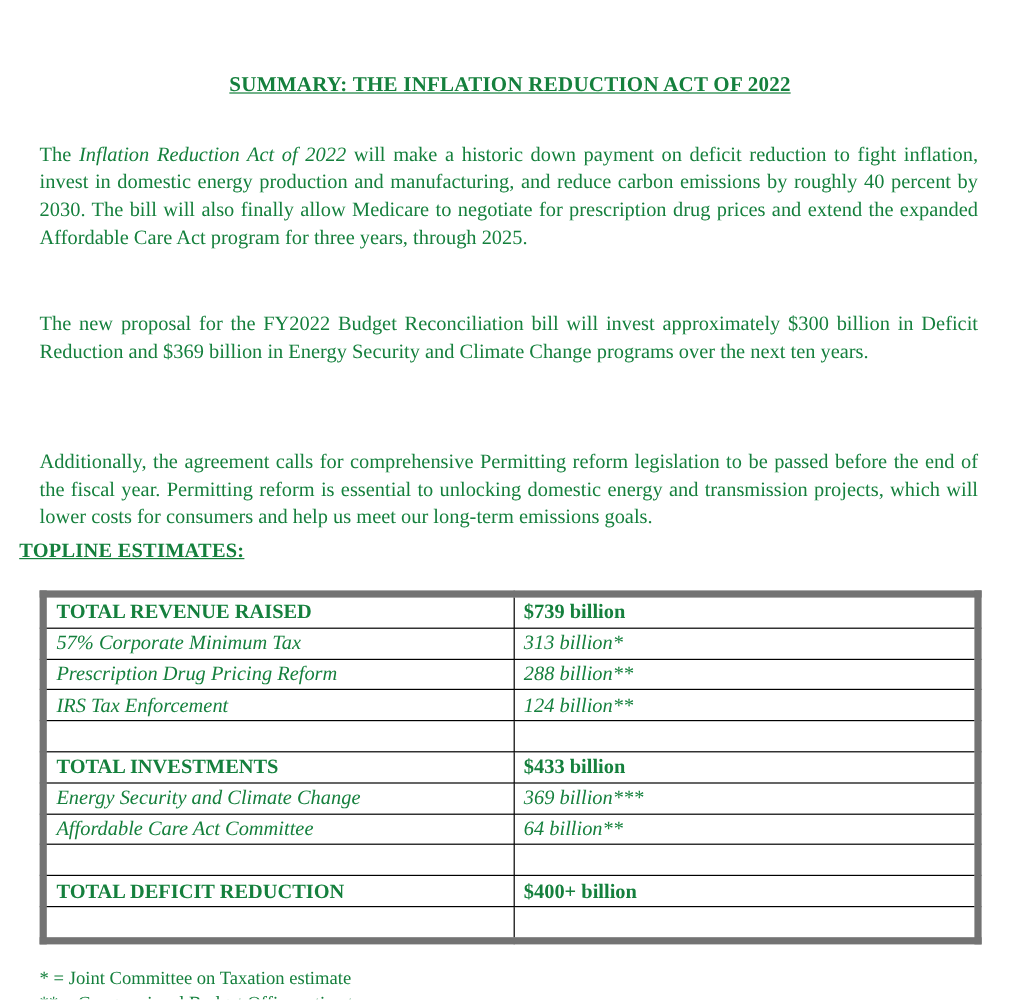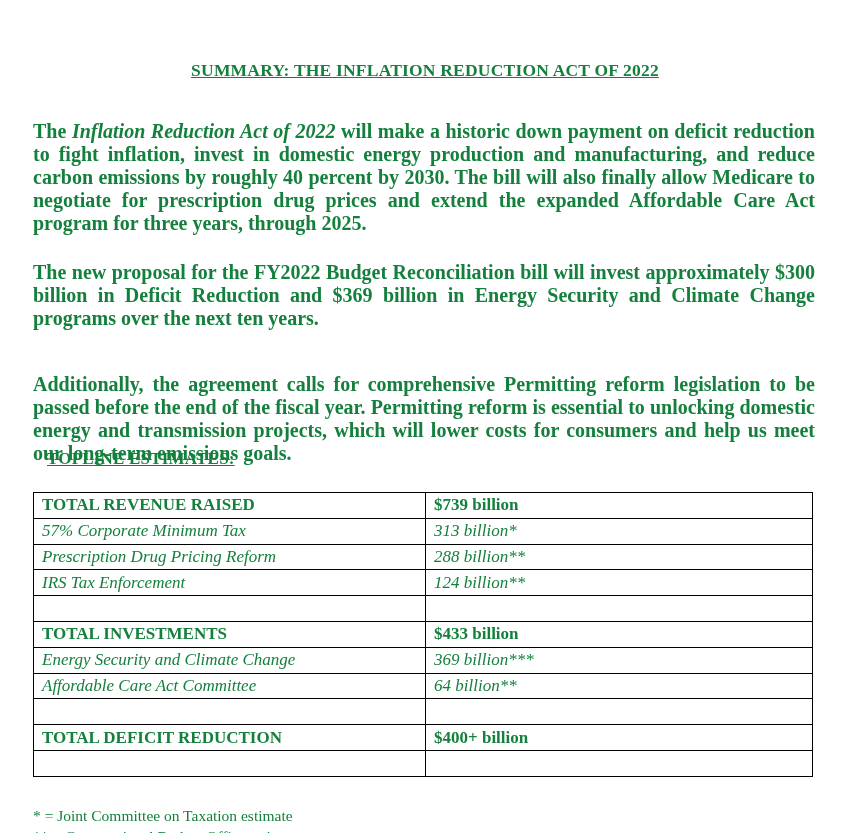--- a/index.html
+++ b/index.html
@@ -24,48 +24,47 @@
     text-align: center;
     font-size: 17.5px;
     font-weight: bold;
     text-decoration: underline;
     letter-spacing: 0.2px;
   }
   .para {
     position: absolute;
     left: 33px;
     width: 782px;
-    font-size: 20px;
+    font-size: 17px;
     line-height: 23px;
     text-align: justify;
-    font-weight: bold;
   }
   .para .italic {
     font-style: italic;
   }
   #para-1 { top: 100px; }
   #para-2 { top: 241px; }
   #para-3 { top: 333px; margin-top: 40px; }
   .topline-heading {
     position: absolute;
     top: 449px;
-    left: 47px;
+    left: 16px;
     font-size: 17px;
     font-weight: bold;
     text-decoration: underline;
     letter-spacing: 0.2px;
   }
   table.estimates {
     position: absolute;
     top: 492px;
     left: 33px;
     width: 779px;
     border-collapse: collapse;
     table-layout: fixed;
-    border: 1px solid #737373;
+    border: 6px solid #737373;
   }
   table.estimates col.c1 { width: 392px; }
   table.estimates col.c2 { width: 387px; }
   table.estimates td {
     border: 1px solid #000000;
     height: 24.8px;
     padding: 0 4px 0 8px;
     font-size: 17px;
     vertical-align: middle;
     overflow: hidden;

